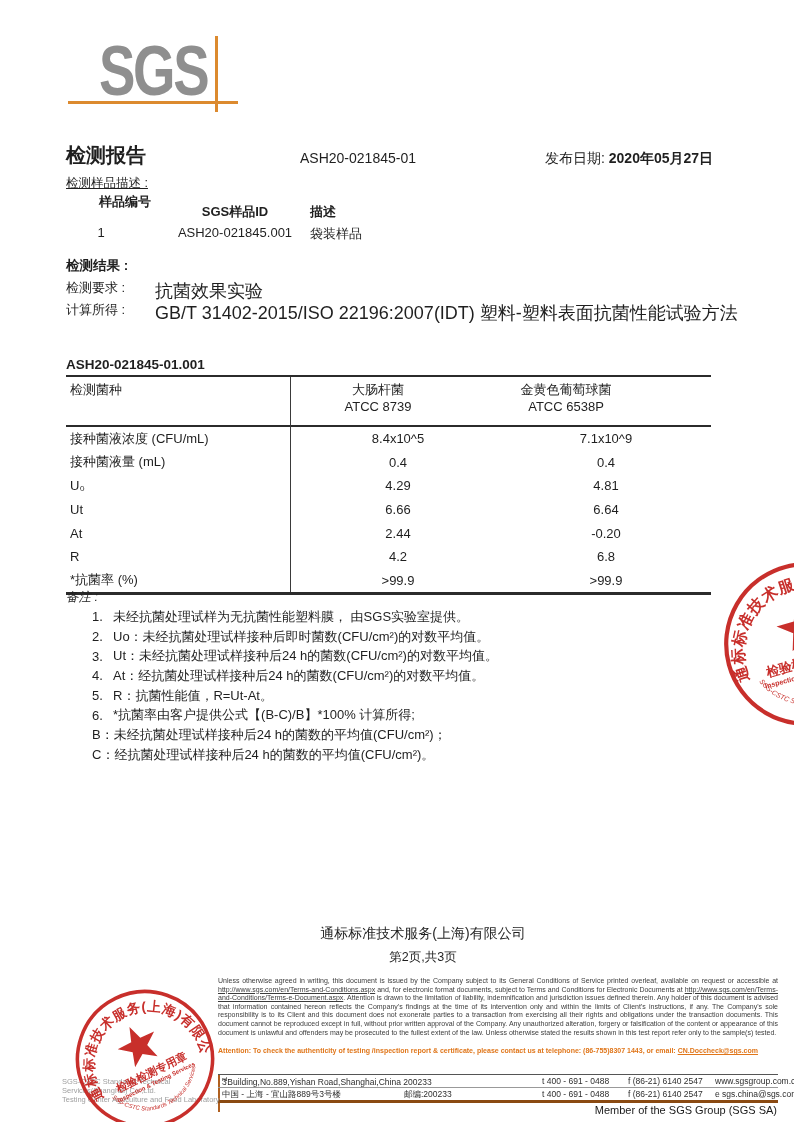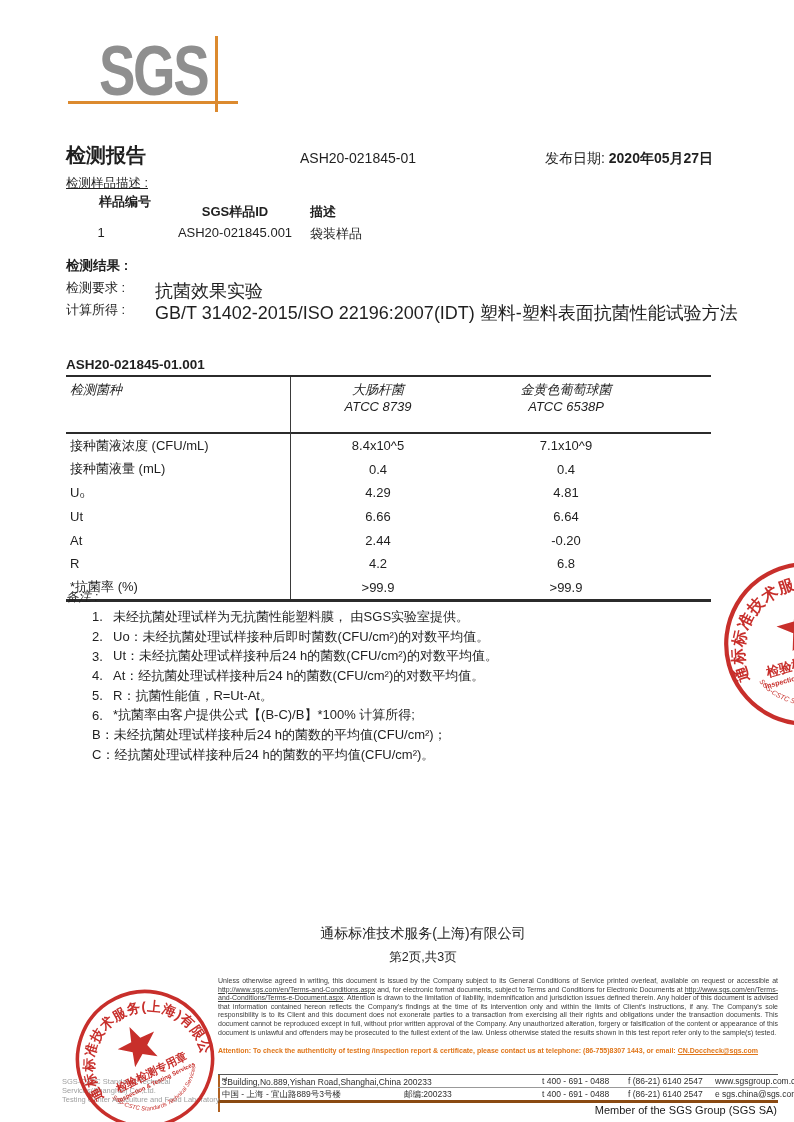--- a/index.html
+++ b/index.html
@@ -32,22 +32,22 @@
 
   
   .sec-h { font-size:13.5px; font-weight:bold; }
   .lbl { font-size:13px; }
   .val { font-size:18px; }
 
   
   .rtable { left:66px; top:375px; width:645px;
             border-top:2px solid #2b2b2b; border-bottom:3px solid #2b2b2b; font-size:13px; }
   .rt-vline { position:absolute; left:224px; top:0; bottom:0; width:1px; background:#3a3a3a; }
-  .rt-head { display:flex; border-bottom:2px solid #2b2b2b; padding:4px 0 17px;font-style:italic; }
-  .rt-row { display:flex; height:23.6px; align-items:center; }
+  .rt-head { display:flex; border-bottom:2px solid #2b2b2b; padding:4px 0 10px; }
+  .rt-row { display:flex; height:23.6px; align-items:center;gap:20px; }
   .rc1 { width:224px; padding-left:4px; box-sizing:border-box; }
   .rc2 { width:176px; text-align:center; }
   .rc3 { width:200px; text-align:center; }
   .rt-head .line { line-height:17px; }
 
   
   .note-h { left:66px; top:589px; font-size:12.5px;font-style:italic; }
   .notes { left:92px; top:607px; font-size:13px; }
   .note-item { display:flex; height:19.7px; align-items:center; }
   .note-num { min-width:21px; }

